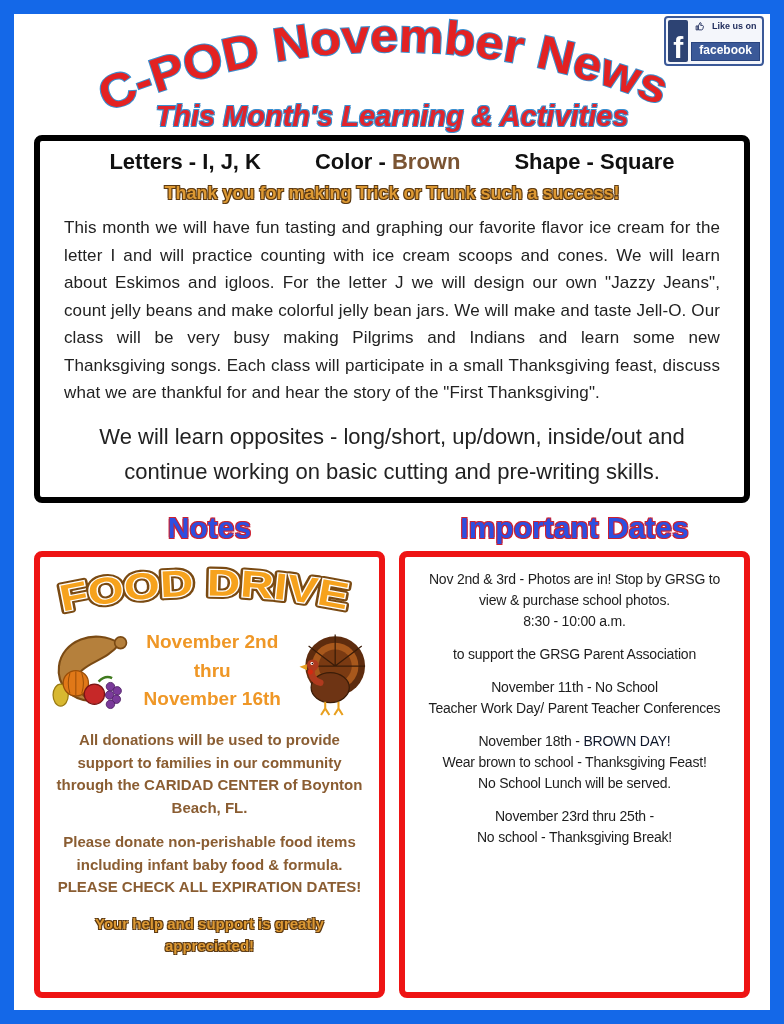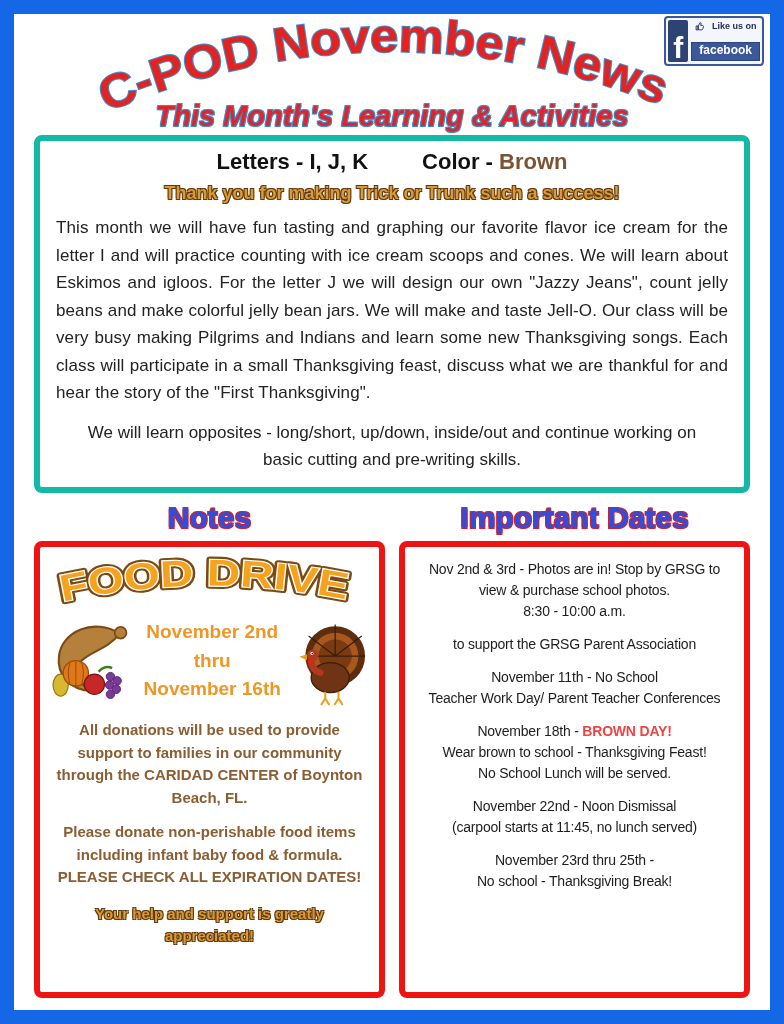--- a/index.html
+++ b/index.html
@@ -16,46 +16,46 @@
   
   .fb-badge{position:absolute;top:2px;right:6px;width:92px;height:42px;border:2px solid #3b5998;
             border-radius:4px;background:#f4f6fb;display:flex;padding:2px;gap:3px;box-sizing:content-box;cursor:pointer;}
   .fb-left{width:32px;background:#2d4373;border-radius:2px;display:flex;align-items:flex-end;
            justify-content:center;color:#fff;font-weight:bold;font-size:30px;line-height:0.95;}
   .fb-right{flex:1;display:flex;flex-direction:column;justify-content:space-between;align-items:center;padding:1px 0;}
   .fb-like-row{font-size:9px;font-weight:bold;color:#1d2a5a;display:flex;align-items:center;gap:8px;}
   .fb-btn{background:#3b5998;border:1px solid #29447e;color:#fff;font-weight:bold;font-size:12px;
           padding:0 7px 1px;border-radius:0;line-height:1.3;}
   
-  .main-box{margin:2px 20px 8px;border:6px solid #14b8a6;border-radius:8px;padding:8px 16px 14px;flex:0 0 auto;}
+  .main-box{margin:2px 20px 8px;border:6px solid #000000;border-radius:8px;padding:8px 16px 8px;flex:0 0 auto;}
   .focus-line{display:flex;justify-content:center;gap:54px;font-size:22px;font-weight:bold;color:#111;}
   .brown-word{color:#7a5433;}
   .gold-outline{color:#dd9933;
      text-shadow:-1px -1px 0 #5d3a12,1px -1px 0 #5d3a12,-1px 1px 0 #5d3a12,1px 1px 0 #5d3a12;}
   .thanks-line{text-align:center;font-size:18px;font-weight:bold;margin:8px 0 10px;}
-  .para1{font-size:17px;line-height:1.62;text-align:justify;color:#222;margin:0;letter-spacing:0.1px;}
-  .para2{font-size:17px;line-height:1.6;text-align:center;color:#222;margin:12px 30px 0;}
+  .para1{font-size:17px;line-height:1.62;text-align:justify;color:#222;margin:8px;letter-spacing:0.1px;}
+  .para2{font-size:22px;line-height:1.6;text-align:center;color:#222;margin:12px 30px 0;}
   
   .columns{flex:1;display:flex;gap:14px;margin:0 20px 12px;min-height:0;}
   .col{flex:1;display:flex;flex-direction:column;min-width:0;}
   .col-heading{text-align:center;font-size:30px;font-weight:bold;color:#2d4fe0;margin:0 0 6px;
      text-shadow:-1px -1px 0 #cc2233,1px -1px 0 #cc2233,-1px 1px 0 #cc2233,1px 1px 0 #cc2233;}
   .cbox{flex:1;border:6px solid #ee1414;border-radius:8px;background:#fff;overflow:hidden;}
   
   .notes-box{padding:8px 8px 6px;text-align:center;}
   .fd-svg{display:block;margin:0 auto;width:96%;height:56px;overflow:visible;}
   .fd-text{font-family:"Liberation Sans",sans-serif;font-weight:bold;}
-  .fd-row{display:flex;align-items:center;justify-content:flex-end;margin:4px 0 2px;}
+  .fd-row{display:flex;align-items:center;justify-content:flex-start;margin:4px 0 2px;}
   .fd-dates{font-size:19px;font-weight:bold;color:#ef9726;line-height:1.5;}
   .brown-para{font-size:15px;font-weight:bold;color:#8a5d32;line-height:1.5;margin:12px 2px 0;}
   .gold-para{font-size:15px;font-weight:bold;line-height:1.5;margin:14px 2px 0;}
   
   .dates-box{padding:12px 4px 6px;text-align:center;font-size:14px;color:#1d1d1d;letter-spacing:-0.2px;}
   .idg{margin-bottom:12px;line-height:1.5;}
-  .brown-bold{color:#ef4444;font-weight:bold;}
+  .brown-bold{color:#0f172a;font-weight:normal;}
 </style>
 </head>
 <body>
 
 <div class="page">
 
   <div class="header">
 
     <div class="fb-badge">
       <div class="fb-left">
@@ -81,20 +81,21 @@
       </text>
     </svg>
 
     <div class="subtitle">This Month's Learning &amp; Activities</div>
   </div>
 
   <div class="main-box">
     <div class="focus-line">
       <span>Letters - I, J, K</span>
       <span><span>Color - </span><span class="brown-word">Brown</span></span>
+      <span>Shape - Square</span>
     </div>
     <div class="thanks-line gold-outline">Thank you for making Trick or Trunk such a success!</div>
     <p class="para1">This month we will have fun tasting and graphing our favorite flavor ice cream for the letter I and will practice counting with ice cream scoops and cones. We will learn about Eskimos and igloos. For the letter J we will design our own "Jazzy Jeans", count jelly beans and make colorful jelly bean jars. We will make and taste Jell-O. Our class will be very busy making Pilgrims and Indians and learn some new Thanksgiving songs. Each class will participate in a small Thanksgiving feast, discuss what we are thankful for and hear the story of the "First Thanksgiving".</p>
     <p class="para2">We will learn opposites - long/short, up/down, inside/out and continue working on basic cutting and pre-writing skills.</p>
   </div>
 
   <div class="columns">
 
     <div class="col">
       <div class="col-heading">Notes</div>
@@ -190,24 +191,20 @@
           <div>November 11th - No School</div>
           <div>Teacher Work Day/ Parent Teacher Conferences</div>
         </div>
 
         <div class="idg">
           <div><span>November 18th - </span><span class="brown-bold">BROWN DAY!</span></div>
           <div>Wear brown to school - Thanksgiving Feast!</div>
           <div>No School Lunch will be served.</div>
         </div>
 
-        <div class="idg">
-          <div>November 22nd - Noon Dismissal</div>
-          <div>(carpool starts at 11:45, no lunch served)</div>
-        </div>
 
         <div class="idg">
           <div>November 23rd thru 25th -</div>
           <div>No school - Thanksgiving Break!</div>
         </div>
 
       </div>
     </div>
   </div>
 </div>

